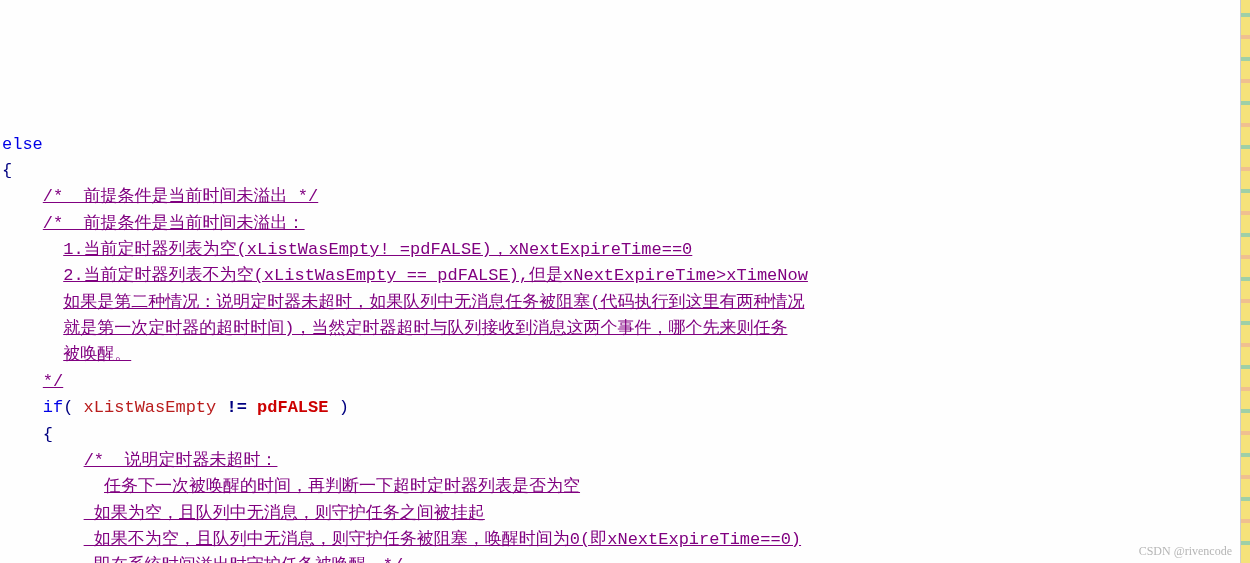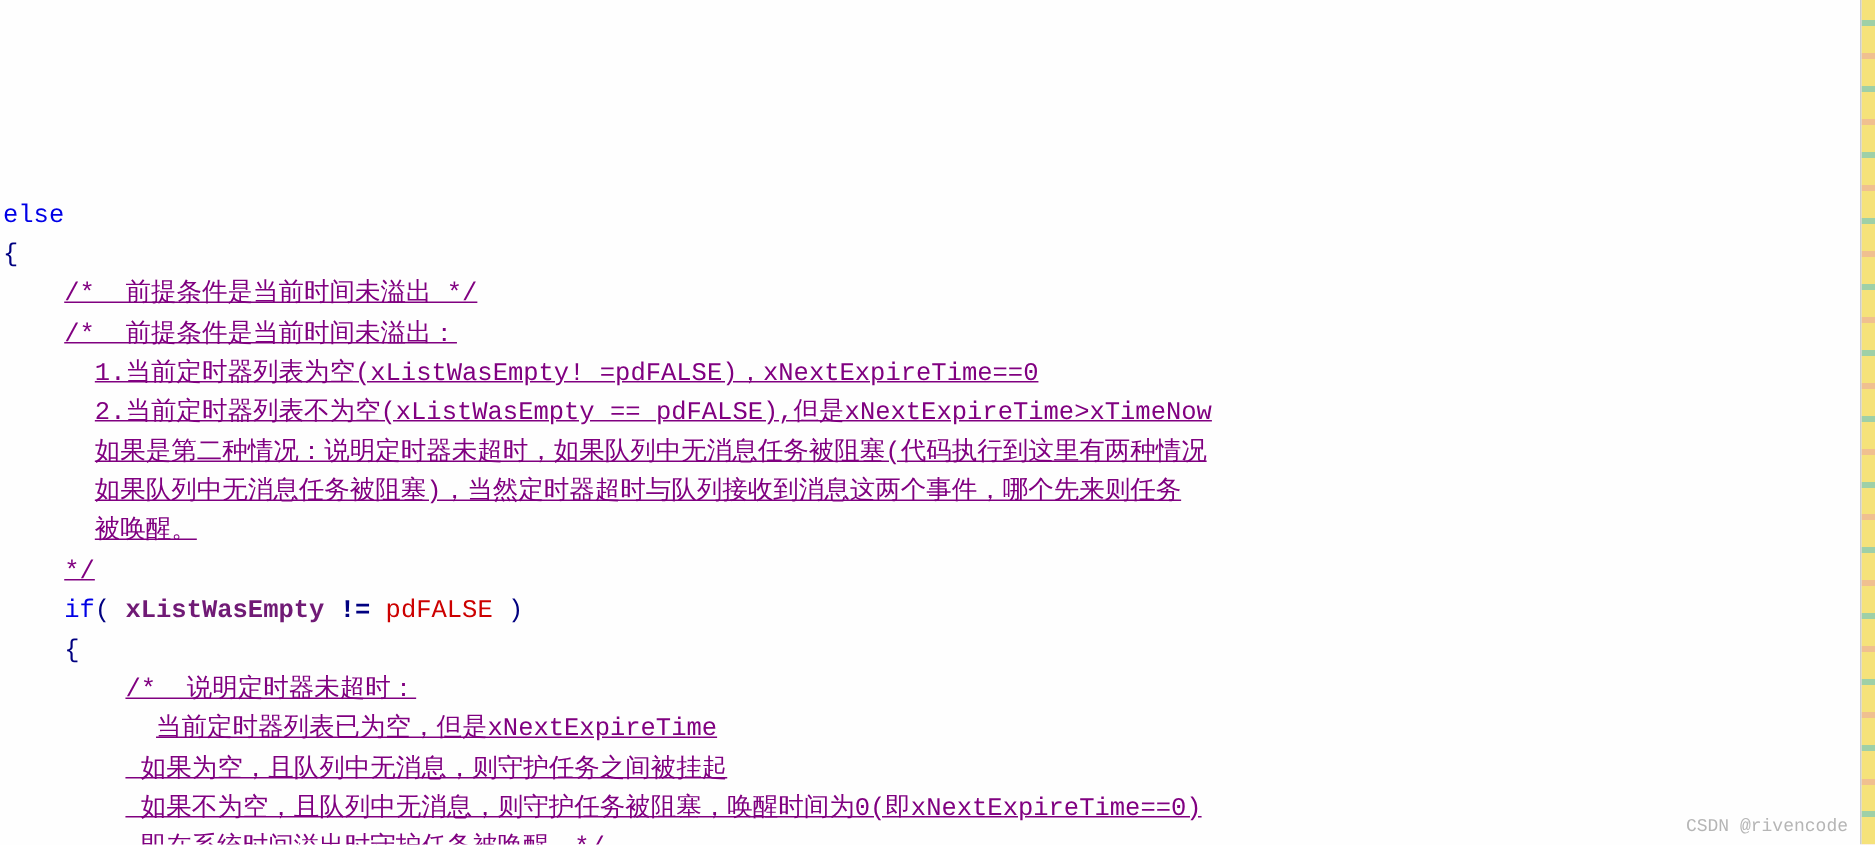--- a/index.html
+++ b/index.html
@@ -13,23 +13,23 @@
       position: relative;
       width: 1250px;
       height: 563px;
     }
     .code-container {
       padding: 0 2px;
     }
     .kw-blue { color: #0000e6; font-weight: normal; }
     .brace-navy { color: #000080; }
     .comment { color: #800080; text-decoration: underline; }
-    .ident-teal { color: #701a75; font-weight: bold; }
+    .ident-teal { color: #b91c1c; font-weight: normal; }
     .op-navy { color: #000080; font-weight: bold; }
-    .macro-red { color: #cc0000; font-weight: normal; }
+    .macro-red { color: #cc0000; font-weight: bold; }
     .paren-navy { color: #000080; }
     .right-strip {
       position: absolute;
       right: 0;
       top: 0;
       width: 10px;
       height: 563px;
       background: repeating-linear-gradient(
         0deg,
         #f5e27a 0px,
@@ -40,45 +40,45 @@
         #f5e27a 40px,
         #f0c090 40px,
         #f0c090 44px
       );
       border-left: 1px solid #ccc;
     }
     .watermark {
       position: absolute;
       right: 18px;
       bottom: 2px;
-      font-family: Liberation Mono, monospace;
+      font-family: Liberation Serif, serif;
       font-size: 12px;
       color: rgba(120,120,120,0.55);
     }
   </style>
 </head>
 <body>
 
 
 
 <div class="code-container">
 <span class="kw-blue">else</span>
 <span class="brace-navy">{</span>
     <span class="comment">/*  前提条件是当前时间未溢出 */</span>
     <span class="comment">/*  前提条件是当前时间未溢出：</span>
       <span class="comment">1.当前定时器列表为空(xListWasEmpty! =pdFALSE)，xNextExpireTime==0</span>
       <span class="comment">2.当前定时器列表不为空(xListWasEmpty == pdFALSE),但是xNextExpireTime&gt;xTimeNow</span>
       <span class="comment">如果是第二种情况：说明定时器未超时，如果队列中无消息任务被阻塞(代码执行到这里有两种情况</span>
-      <span class="comment">如果队列中无消息任务被阻塞)，当然定时器超时与队列接收到消息这两个事件，哪个先来则任务</span>
+      <span class="comment">就是第一次定时器的超时时间)，当然定时器超时与队列接收到消息这两个事件，哪个先来则任务</span>
       <span class="comment">被唤醒。</span>
     <span class="comment">*/</span>
     <span class="kw-blue">if</span><span class="paren-navy">(</span><span class="ident-teal"> xListWasEmpty </span><span class="op-navy">!=</span><span class="macro-red"> pdFALSE </span><span class="paren-navy">)</span>
     <span class="brace-navy">{</span>
         <span class="comment">/*  说明定时器未超时：</span>
-          <span class="comment">当前定时器列表已为空，但是xNextExpireTime</span>
+          <span class="comment">任务下一次被唤醒的时间，再判断一下超时定时器列表是否为空</span>
         <span class="comment"> 如果为空，且队列中无消息，则守护任务之间被挂起</span>
         <span class="comment"> 如果不为空，且队列中无消息，则守护任务被阻塞，唤醒时间为0(即xNextExpireTime==0)</span>
         <span class="comment"> 即在系统时间溢出时守护任务被唤醒。*/</span>
         
     
     
     
 </div>
 
 <div class="right-strip"></div>

